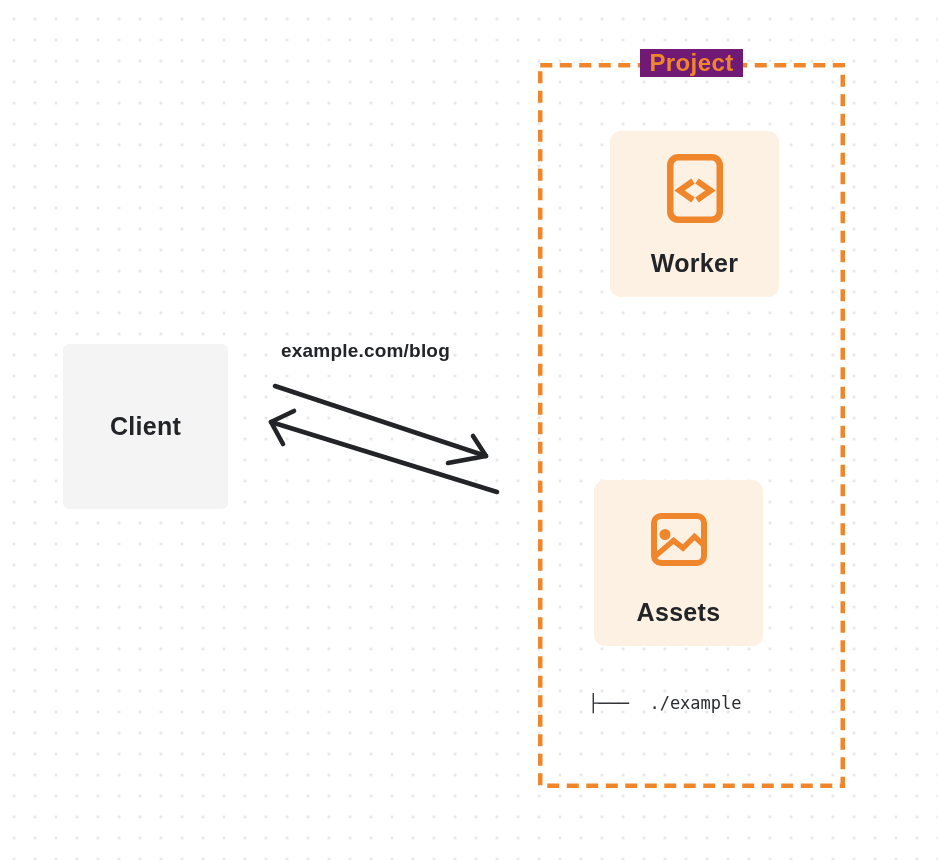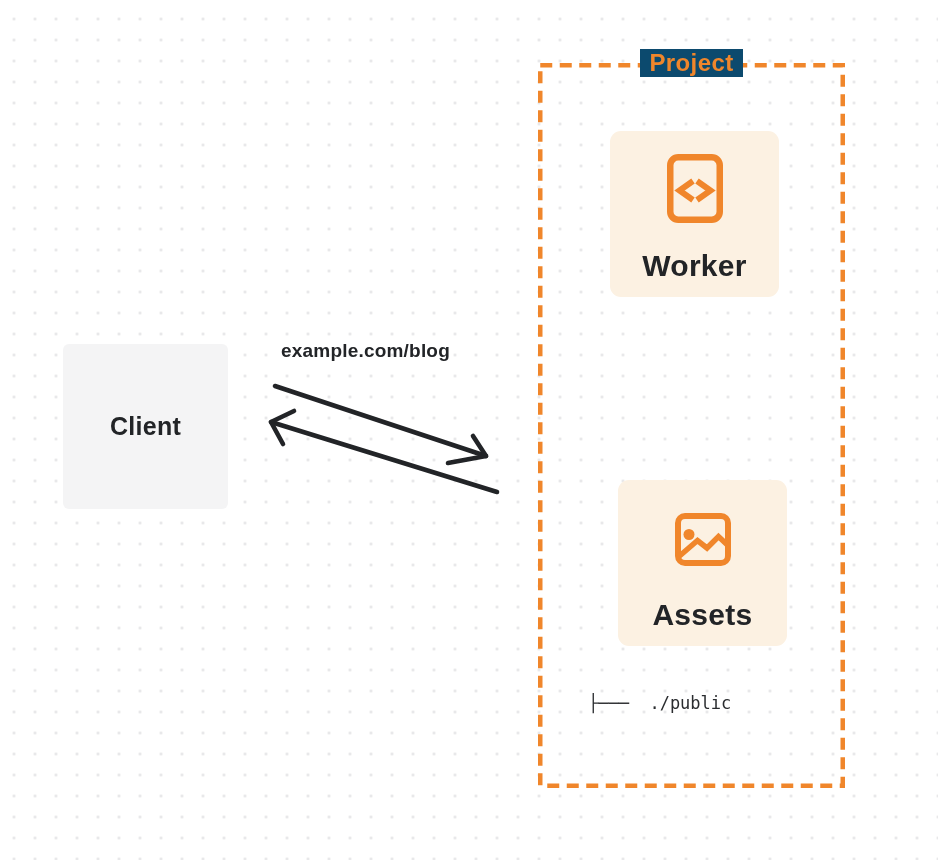--- a/index.html
+++ b/index.html
@@ -50,38 +50,38 @@
   .project-border{ position:absolute; left:0; top:0; width:307px; height:725px; }
   .project-border rect{
     fill:none; stroke:var(--orange); stroke-width:4.5;
     stroke-dasharray:12 7.5;
   }
   .project-label-wrap{
     position:absolute; left:0; top:-14px; width:307px;
     text-align:center;
   }
   .project-label-wrap span{
-    display:inline-block; background:#0c4a6e; padding:0 9px;
+    display:inline-block; background:#701a75; padding:0 9px;
     font-size:24px; font-weight:bold; color:var(--orange); letter-spacing:0.4px;
   }
 
   
   .card{
     position:absolute; width:169px; height:166px;
     background:var(--card-bg); border-radius:11px;
   }
   .card .card-label{
     position:absolute; left:0; top:118px; width:100%;
-    text-align:center; font-size:30px; font-weight:bold; color:var(--ink);
+    text-align:center; font-size:25px; font-weight:bold; color:var(--ink);
     letter-spacing:0.3px;
   }
   .card .icon{ position:absolute; left:50%; transform:translateX(-50%); }
   .worker-card{ left:72px; top:68px; }
   .worker-card .icon{ top:23px; }
-  .assets-card{ left:80px; top:417px; }
+  .assets-card{ left:56px; top:417px; }
   .assets-card .icon{ top:33px; }
   .icon path, .icon rect{ stroke:var(--orange); fill:none; }
   .icon .fill{ fill:var(--orange); stroke:none; }
 
   
   .file-tree{
     position:absolute; left:50px; top:588px;
     font-family:"DejaVu Sans Mono", monospace;
     font-size:17px; line-height:21px; color:#2A2C2F;
     white-space:pre;
@@ -129,17 +129,17 @@
   <div class="card assets-card">
     <svg class="icon" width="56" height="53" viewBox="0 0 56 53">
       <rect x="3" y="3" width="50" height="47" rx="7" stroke-width="6"></rect>
       <circle class="fill" cx="14" cy="21.5" r="5.5"></circle>
       <path d="M4.5 43 L22.5 27.5 L32 35 L43.5 23.5 L52.5 32" stroke-width="5.5"></path>
     </svg>
     <div class="card-label">Assets</div>
   </div>
 
   <div class="file-tree">
-    <div>├───  ./public</div>
+    <div>├───  ./example</div>
     
   </div>
 
 </div>
 
 </body></html>

